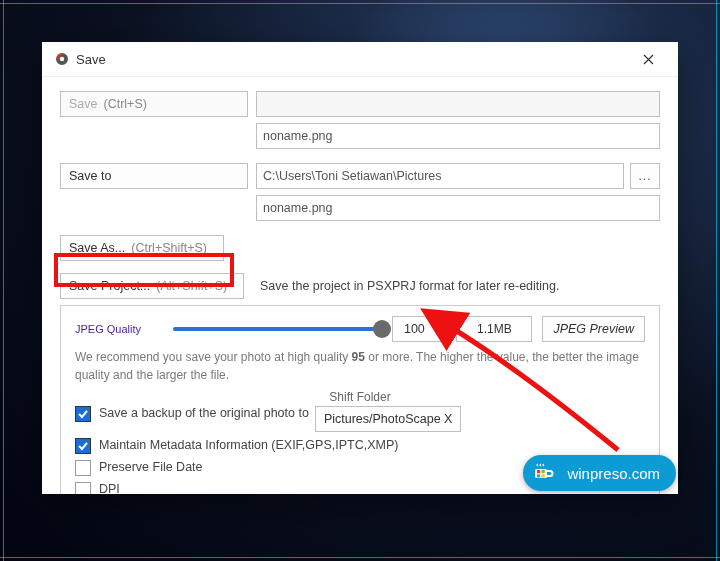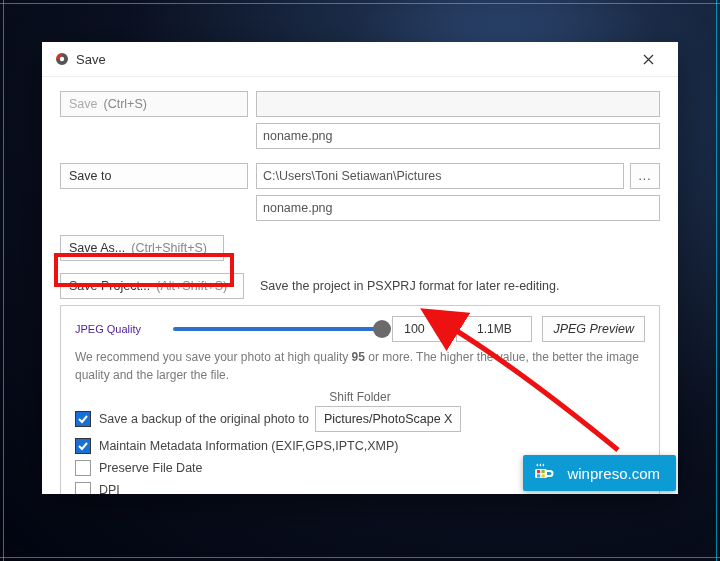--- a/index.html
+++ b/index.html
@@ -82,34 +82,34 @@
   .size-box {
     width:76px; height:26px; border:1px solid #bfbfbf; display:flex; align-items:center; justify-content:center;
     font-size:12px; background:#fff;
   }
   .prev-btn { padding:0 10px;font-style:italic; }
 
   .help-text { font-size:12px; color:#7a7a7a; line-height:1.5; margin-top:6px; }
   .help-text b { color:#666; }
 
   .backup-head { text-align:center; font-size:12px; color:#666; margin:6px 0 2px 0; }
-  .backup-row { display:flex; align-items:center; margin-bottom:6px; }
+  .backup-row { display:flex; align-items:flex-start; margin-bottom:6px; }
   .check {
     width:16px; height:16px; border:1px solid #333; background:#1a6fd4;
     margin-right:8px; position:relative;
   }
   .check.off { background:#fff; border-color:#9a9a9a; }
   .check svg { position:absolute; left:1px; top:1px; }
   .check-label { font-size:12.5px; color:#444; }
   .folder-btn { margin-left:6px; padding:0 8px; }
 
   
   .watermark {
     position:absolute; right:44px; bottom:70px;
-    background:#0d9bd6; color:#fff; height:36px; border-radius:2px;
+    background:#0d9bd6; color:#fff; height:36px; border-radius:18px;
     display:flex; align-items:center; padding:0 16px 0 8px; gap:12px;
     z-index:20; font-size:15px; font-weight:500;
     box-shadow:0 2px 6px rgba(0,0,0,.3);
   }
   .wm-icon { width:24px; height:24px; }
 
   
   .arrow-svg { position:absolute; left:0; top:0; pointer-events:none; z-index:25; }
 </style>
 </head>

